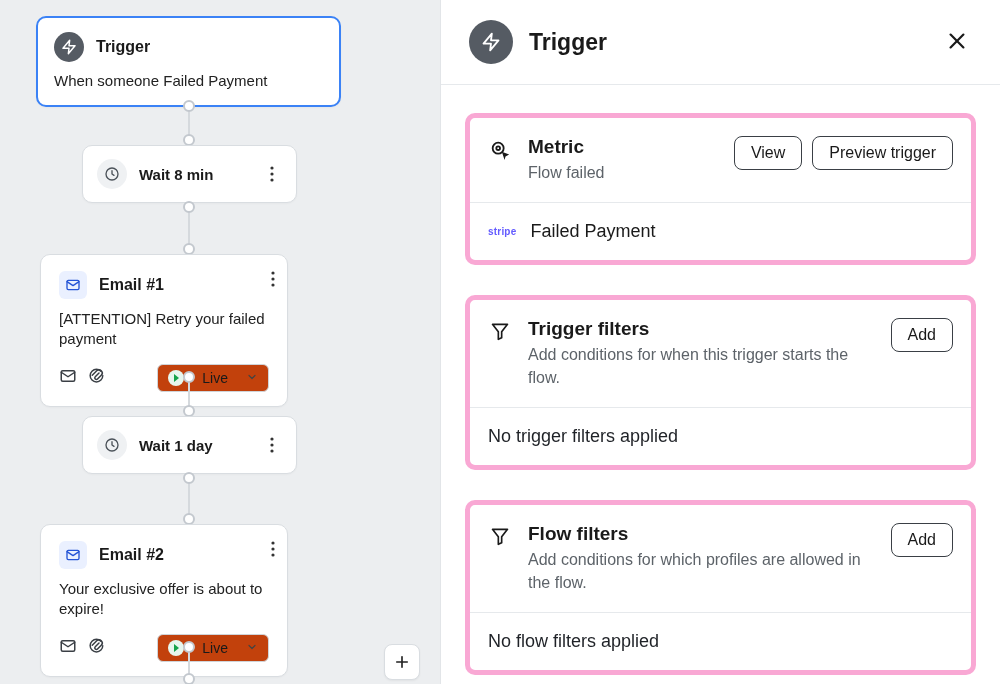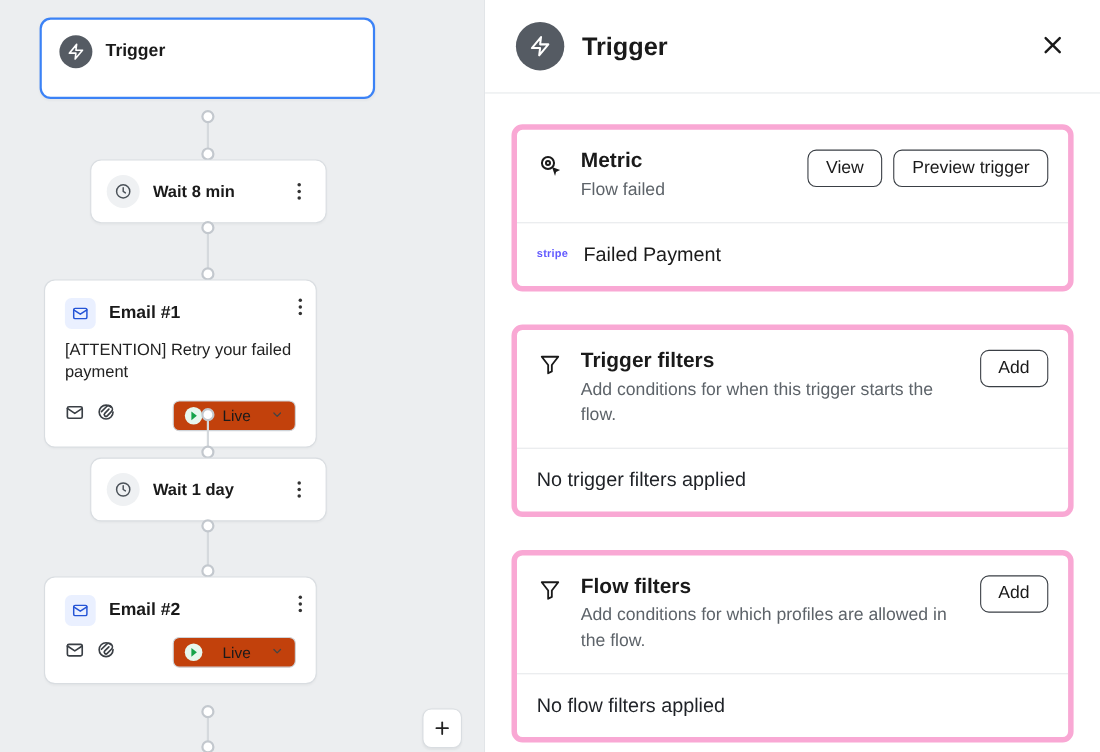--- a/index.html
+++ b/index.html
@@ -218,20 +218,21 @@
 
   <div class="card trigger-card">
     <div class="trigger-head">
       <div class="bolt-circle">
         <svg width="16" height="16" viewBox="0 0 24 24" fill="none" stroke="currentColor" stroke-width="2.2" stroke-linecap="round" stroke-linejoin="round">
             <polygon points="13 2 3 14 12 14 11 22 21 10 12 10 13 2"></polygon>
           </svg>
       </div>
       <span class="trigger-title">Trigger</span>
     </div>
+    <div class="trigger-sub">When someone Failed Payment</div>
   </div>
 
   <div class="connector conn" style="left:188px; top:101px; height:44px;"></div>
 
   <div class="card wait-card node" style="left:82px; top:145px;">
     <div class="clock-circle">
       <svg width="16" height="16" viewBox="0 0 24 24" fill="none" stroke="currentColor" stroke-width="2" stroke-linecap="round" stroke-linejoin="round">
           <circle cx="12" cy="12" r="9"></circle>
           <polyline points="12 7 12 12 15 14"></polyline>
         </svg>
@@ -320,20 +321,21 @@
       </div>
       <span class="email-title">Email #2</span>
       <button class="dots-btn" style="right:0;top:10px;transform:none;">
         <svg width="4" height="16" viewBox="0 0 4 16">
             <circle cx="2" cy="2" r="1.6" fill="currentColor"></circle>
             <circle cx="2" cy="8" r="1.6" fill="currentColor"></circle>
             <circle cx="2" cy="14" r="1.6" fill="currentColor"></circle>
           </svg>
       </button>
     </div>
+    <div class="email-body">Your exclusive offer is about to expire!</div>
     <div class="email-footer">
       <div class="email-icons">
         <span><svg viewBox="0 0 24 24" fill="none" stroke="currentColor" stroke-width="2" stroke-linecap="round" stroke-linejoin="round">
               <rect x="3" y="5" width="18" height="14" rx="2"></rect>
               <polyline points="3 7 12 13 21 7"></polyline>
             </svg></span>
         <span><svg viewBox="0 0 24 24" fill="none" stroke="currentColor" stroke-width="2" stroke-linecap="round" stroke-linejoin="round">
               <path d="M21 11.5a8.38 8.38 0 0 1-8.4 8.4 8.38 8.38 0 0 1-8.4-8.4 8.38 8.38 0 0 1 8.4-8.4c2.3 0 4.4.94 5.9 2.46"></path>
               <path d="M16 8l-5 5a2.1 2.1 0 0 0 3 3l5-5a4.2 4.2 0 0 0-6-6l-6 6"></path>
             </svg></span>

